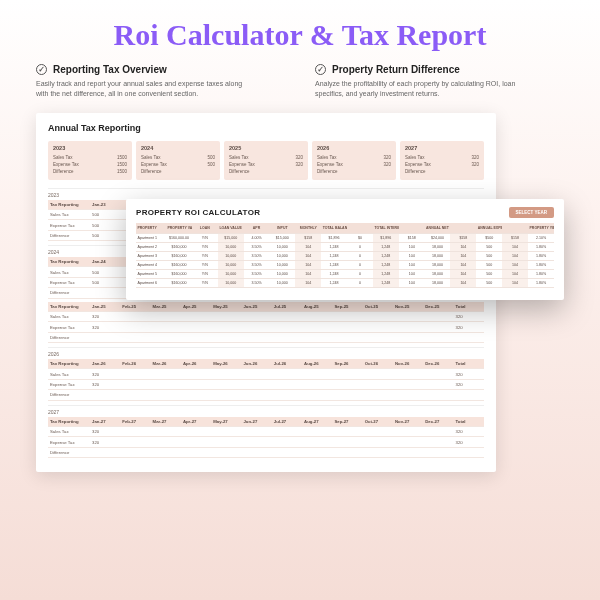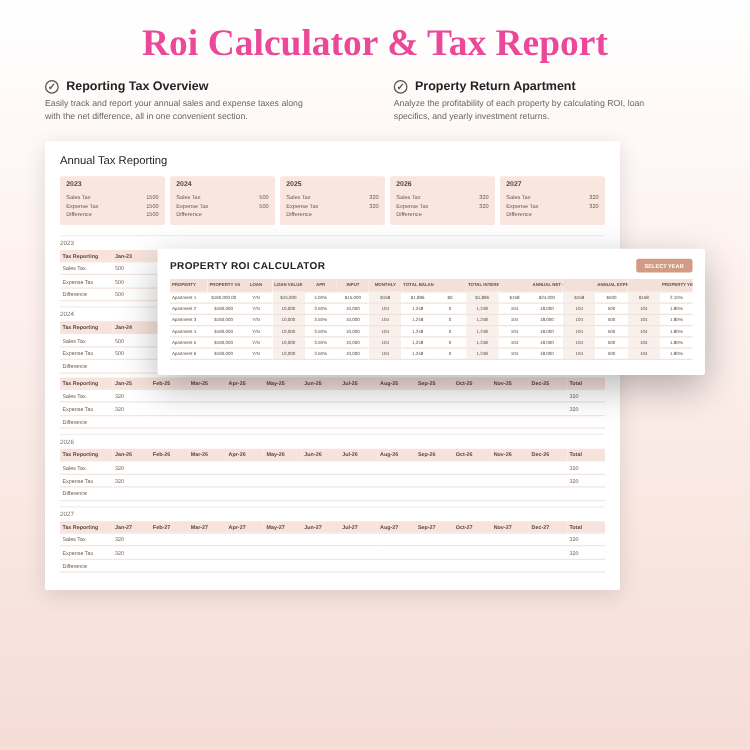--- a/index.html
+++ b/index.html
@@ -8,21 +8,21 @@
     background: linear-gradient(180deg, #fff 0%, #fdf2ef 35%, #f5ddd6 100%);
     font-family: Arial, Helvetica, sans-serif;
     overflow: hidden;
     position: relative;
   }
   .title {
     font-family: Georgia, 'Times New Roman', serif;
     font-size: 30px;
     text-align: center;
     padding: 18px 0 12px;
-    color: #ec4899;
+    color: #8b5cf6;
   }
   .features {
     display: flex;
     gap: 30px;
     padding: 0 36px 14px;
   }
   .feature { flex: 1; }
   .feature-head {
     display: flex; align-items: center; gap: 6px;
     font-size: 10px; font-weight: 600; color: #222;
@@ -39,21 +39,21 @@
 
   
   .tax-card {
     position: absolute; top: 0; left: 0;
     width: 460px;
     background: #fff;
     box-shadow: 0 4px 18px rgba(0,0,0,0.12);
     border-radius: 2px;
     padding: 10px 12px 14px;
   }
-  .tax-title { font-size: 9px; font-weight: 400; margin-bottom: 8px; color:#222;}
+  .tax-title { font-size: 9px; font-weight: 700; margin-bottom: 8px; color:#222;}
   .year-row {
     display: flex; gap: 4px; margin-bottom: 8px;
   }
   .year-block {
     flex: 1; background: #f8e6df; border-radius: 2px;
     padding: 4px 5px 5px;
   }
   .year-head { font-size: 5.5px; font-weight: 700; color:#5a4a44; margin-bottom: 3px; text-align:left;}
   .yb-line { display:flex; justify-content:space-between; font-size: 4.5px; color:#6b5a52; padding:1px 0;}
   .section { margin-top: 3px; }
@@ -108,21 +108,21 @@
   <div class="feature">
     <div class="feature-head">
       <span class="check">✓</span>
       <span>Reporting Tax Overview</span>
     </div>
     <div class="feature-desc">Easily track and report your annual sales and expense taxes along with the net difference, all in one convenient section.</div>
   </div>
   <div class="feature">
     <div class="feature-head">
       <span class="check">✓</span>
-      <span>Property Return Apartment</span>
+      <span>Property Return Difference</span>
     </div>
     <div class="feature-desc">Analyze the profitability of each property by calculating ROI, loan specifics, and yearly investment returns.</div>
   </div>
 </div>
 
 <div class="stage">
 
   <div class="tax-card">
     <div class="tax-title">Annual Tax Reporting</div>
     <div class="year-row" id="year-row">

